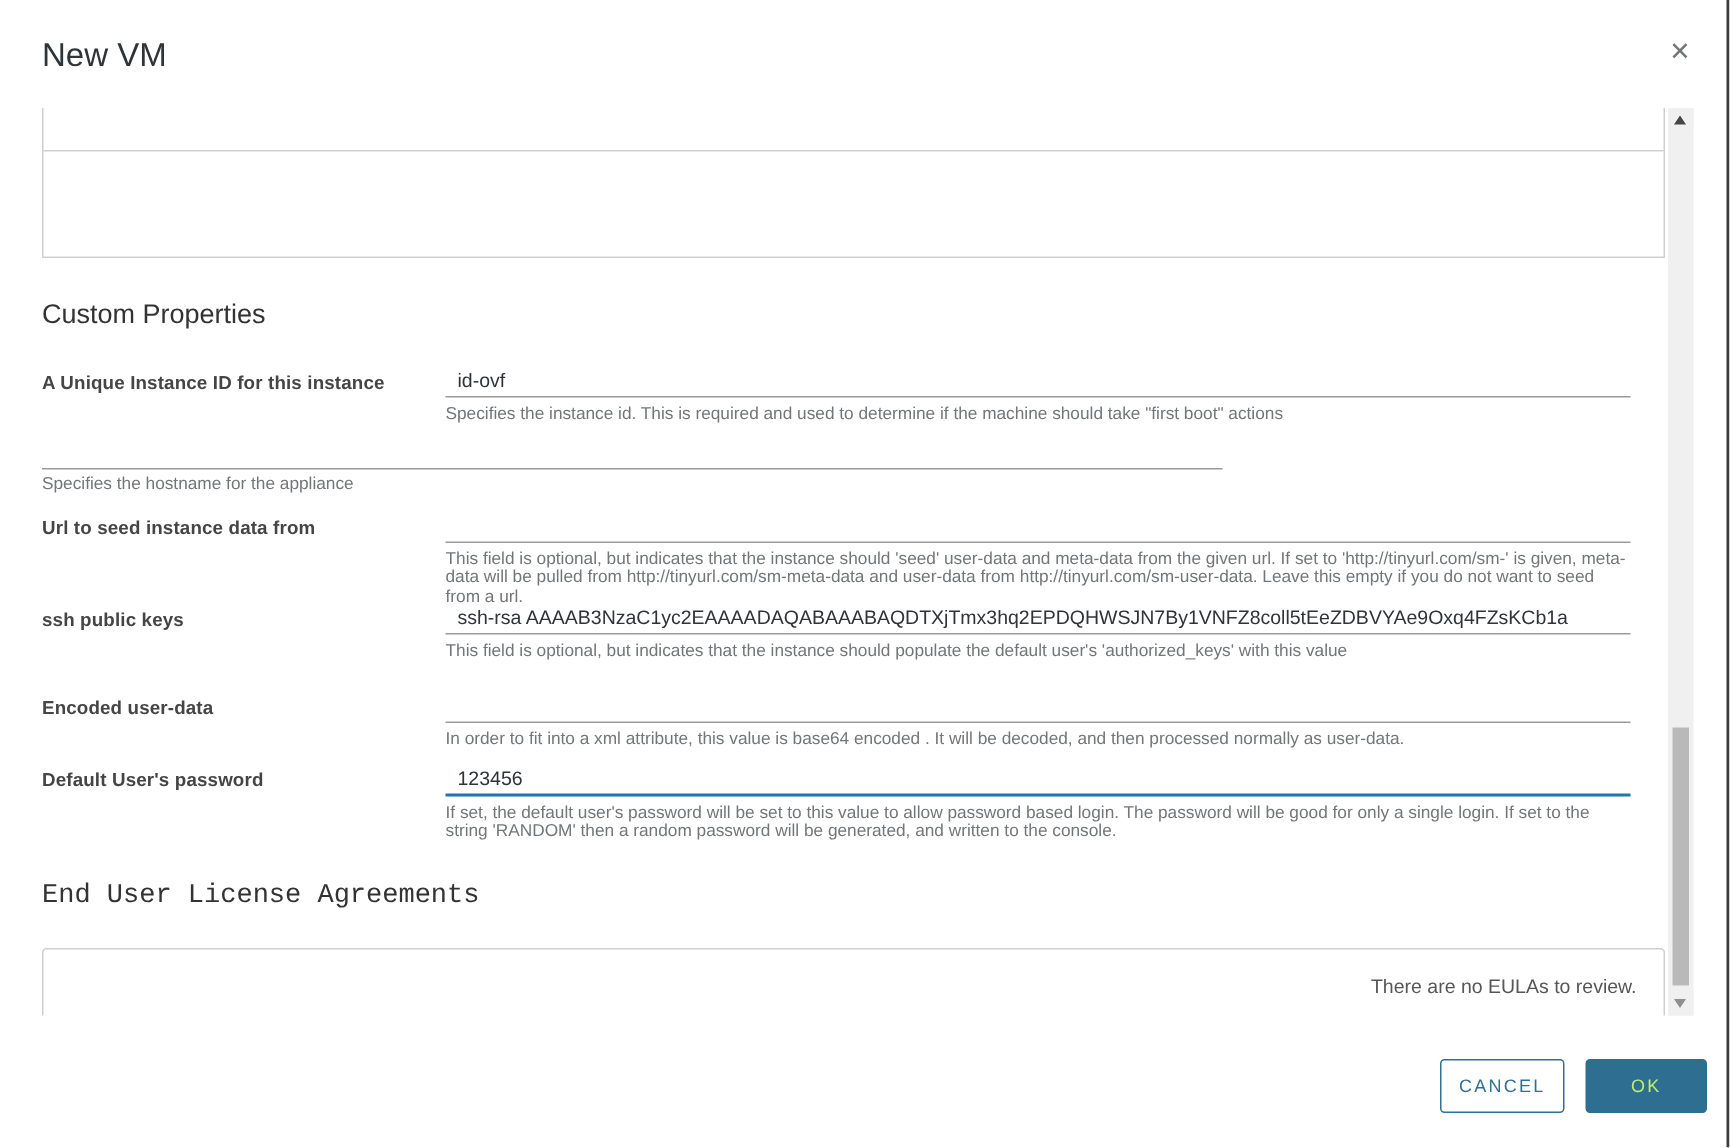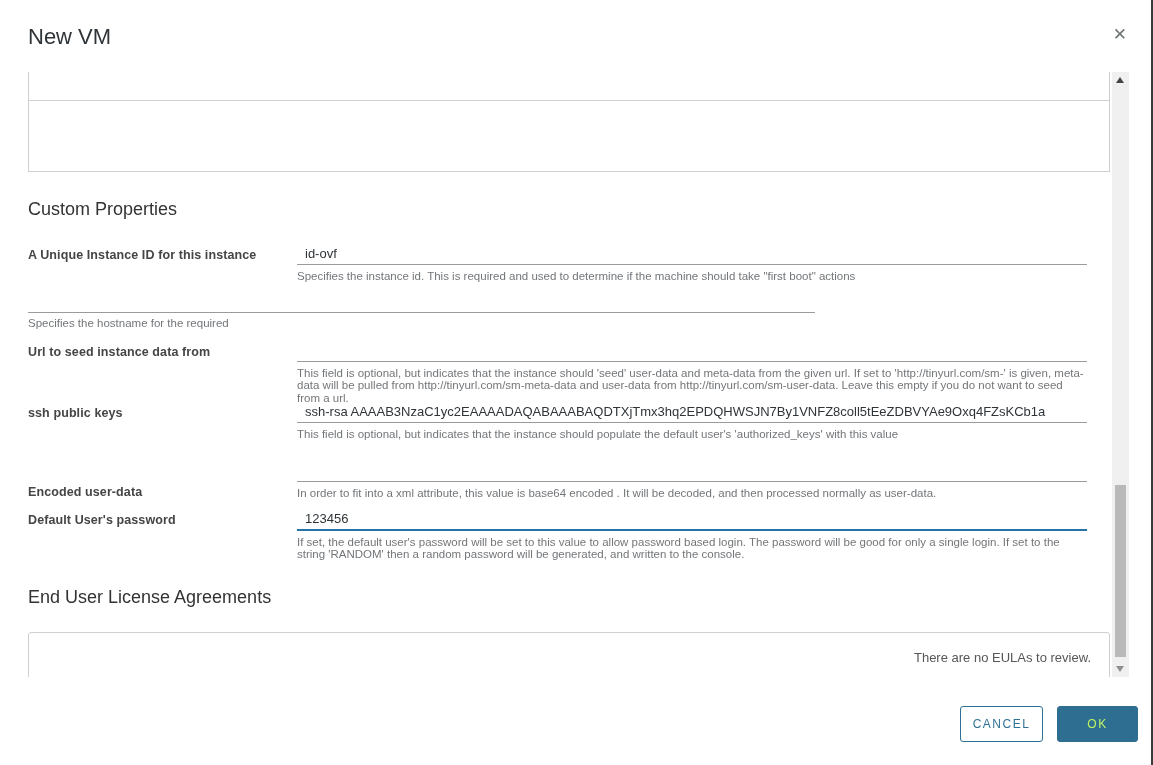--- a/index.html
+++ b/index.html
@@ -10,24 +10,24 @@
   .close-btn { position:absolute; right:24px; top:26px; font-size:17px; color:#717679; cursor:pointer; background:none; border:none; font-family:inherit; line-height:1; }
 
   .content { position:absolute; left:28px; top:72px; width:1082px; height:605px; overflow:hidden; }
 
   .top-table { position:absolute; left:0; top:0; width:1082px; height:100px;
     border-left:1px solid #cfcfcf; border-right:1px solid #cfcfcf; border-bottom:1px solid #cfcfcf; }
   .top-table .row-divider { position:absolute; left:0; right:0; top:28px; border-top:1px solid #cfcfcf; }
 
   .section-heading { position:absolute; left:0; font-size:18px; font-weight:400; color:#333; }
   .heading-cp { top:127px; }
-  .heading-eula { top:515px; }
+  .heading-eula { top:515px;font-family:Liberation Mono, monospace; }
 
   .field-row { position:absolute; left:0; width:1082px; display:flex; }
-  .row-0 { top:174px; } .row-url { top:271px; } .row-ssh { top:332px; } .row-enc { top:391px;align-items:flex-end; } .row-pwd { top:439px; }
+  .row-0 { top:174px; } .row-url { top:271px; } .row-ssh { top:332px; } .row-enc { top:391px; } .row-pwd { top:439px; }
   .field-label { width:269px; font-size:12.5px; font-weight:700; color:#454545; padding-top:2px; letter-spacing:.1px; }
   .field-control { width:790px; }
   .text-input { display:block; width:790px; height:19px; border:none; border-bottom:1px solid #9b9b9b;
     background:transparent; font-family:"Liberation Sans",sans-serif; font-size:13px; color:#2e3438;
     padding:0 0 4px 8px; outline:none; }
   .text-input.focused { border-bottom:2px solid #a21caf; height:20px; }
   .helper { margin-top:5px; font-size:11.5px; line-height:12.3px; color:#737679; }
 
   .hostname-frag { position:absolute; left:0; top:229px; width:787px; }
   .hostname-frag .frag-line { height:12px; border-bottom:1px solid #9b9b9b; }
@@ -70,21 +70,21 @@
     <div class="field-row row-0">
       <div class="field-label">A Unique Instance ID for this instance</div>
       <div class="field-control">
         <input class="text-input" type="text" value="id-ovf" style="">
         <div class="helper">Specifies the instance id. This is required and used to determine if the machine should take "first boot" actions</div>
       </div>
     </div>
 
     <div class="hostname-frag">
       <div class="frag-line"></div>
-      <div class="helper">Specifies the hostname for the required</div>
+      <div class="helper">Specifies the hostname for the appliance</div>
     </div>
 
     <div class="field-row row-url">
       <div class="field-label">Url to seed instance data from</div>
       <div class="field-control">
         <input class="text-input" type="text" value="" style="">
         <div class="helper">This field is optional, but indicates that the instance should 'seed' user-data and meta-data from the given url. If set to 'http://tinyurl.com/sm-' is given, meta-data will be pulled from http://tinyurl.com/sm-meta-data and user-data from http://tinyurl.com/sm-user-data. Leave this empty if you do not want to seed from a url.</div>
       </div>
     </div>
 

